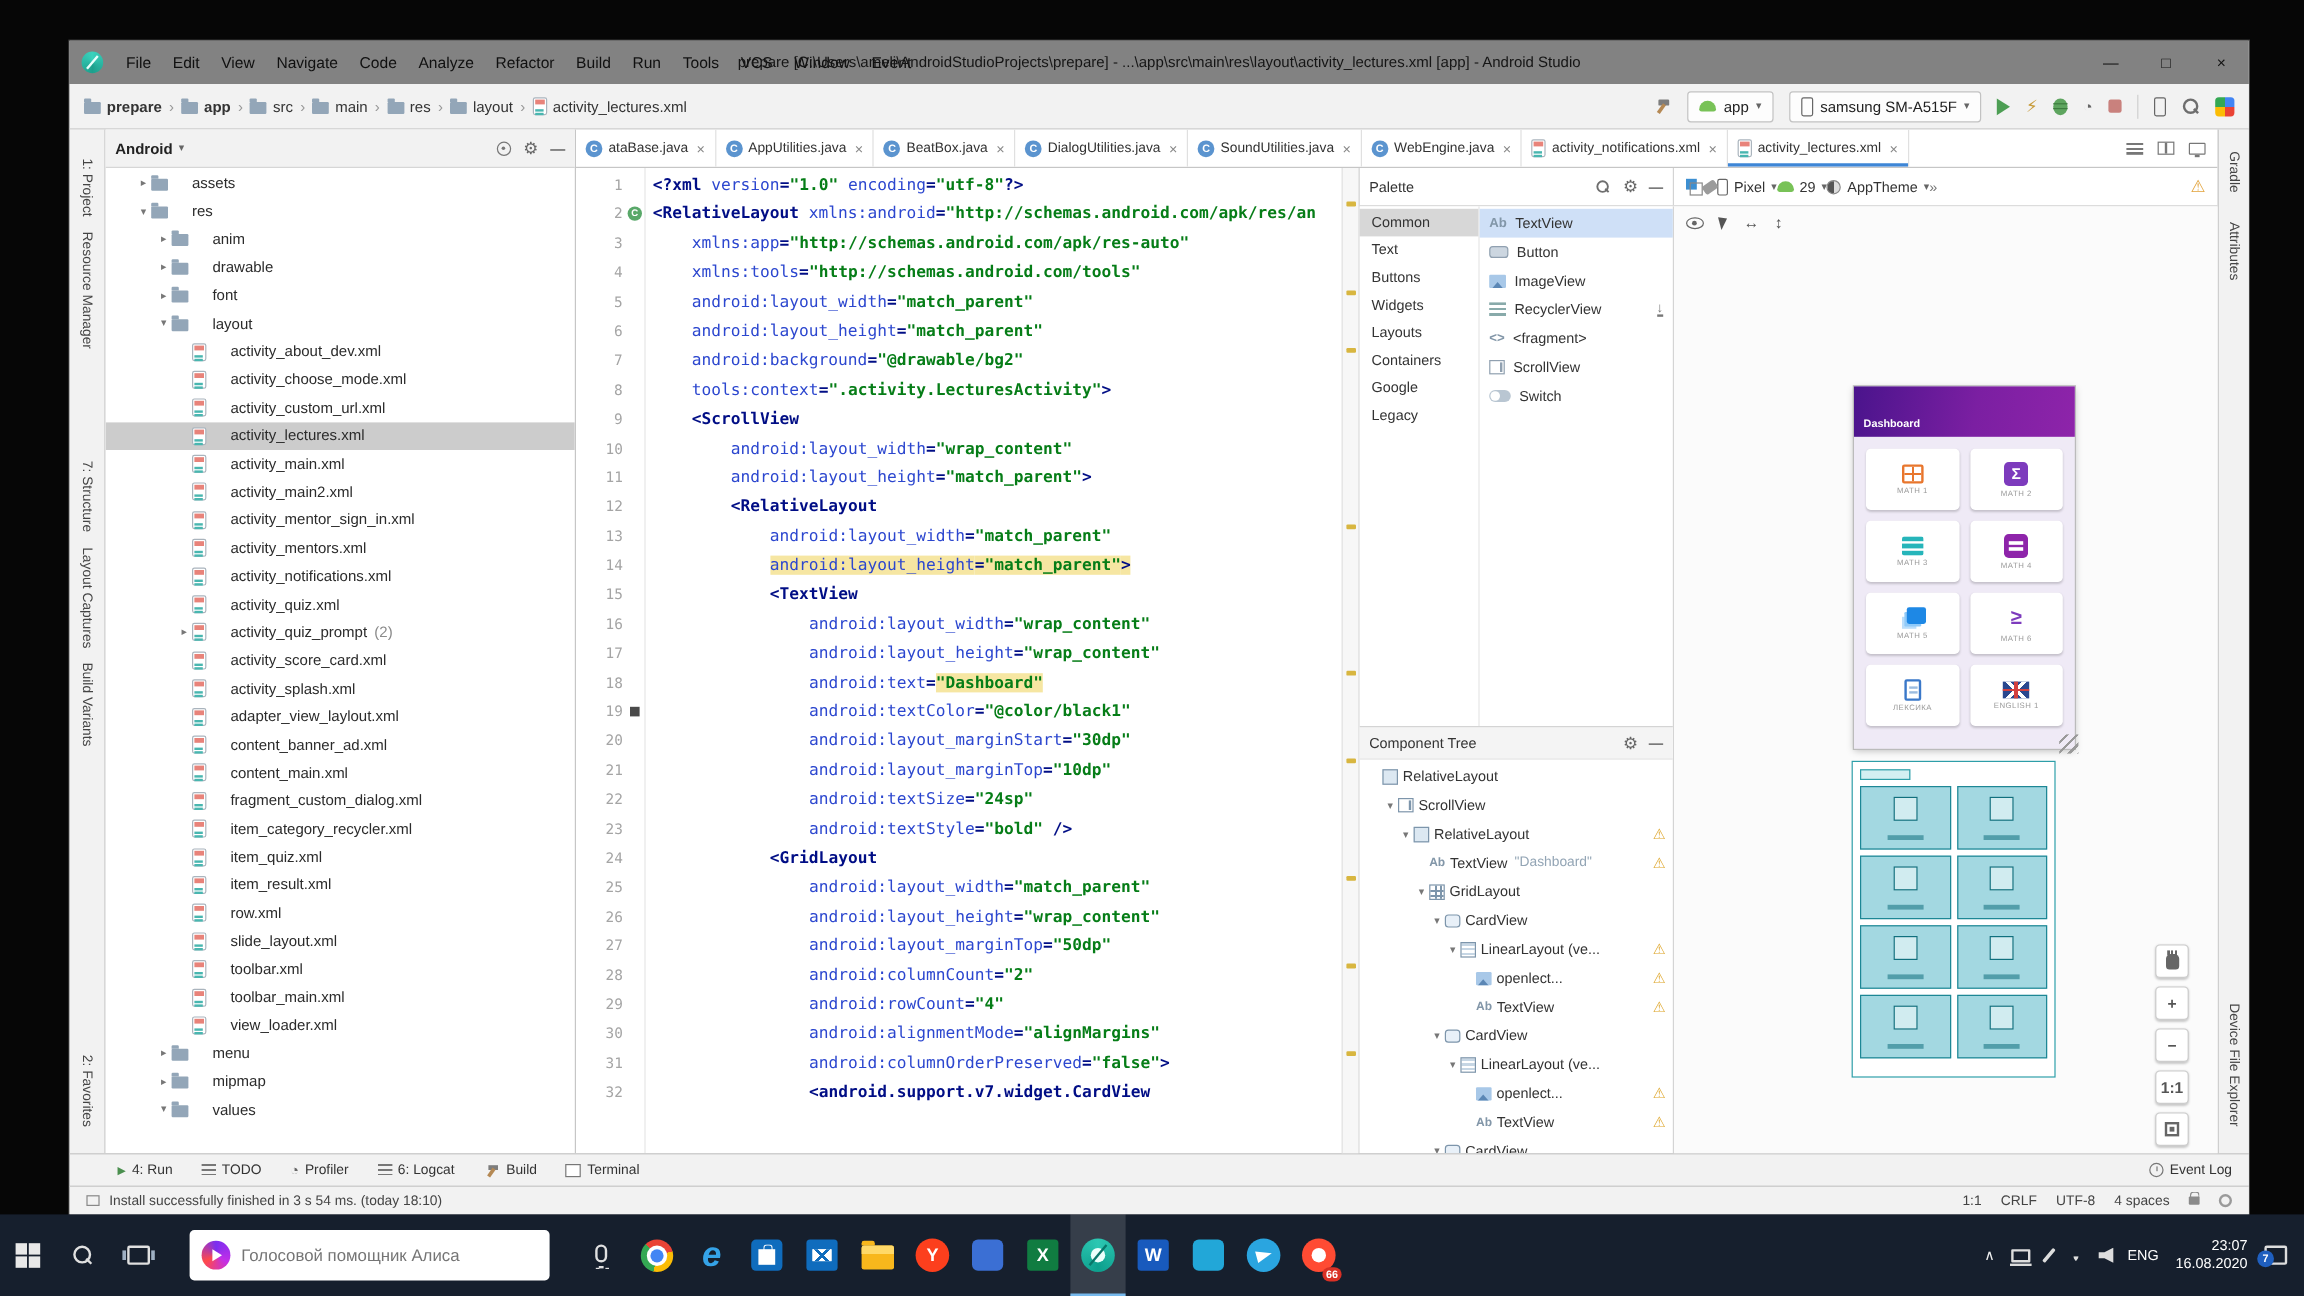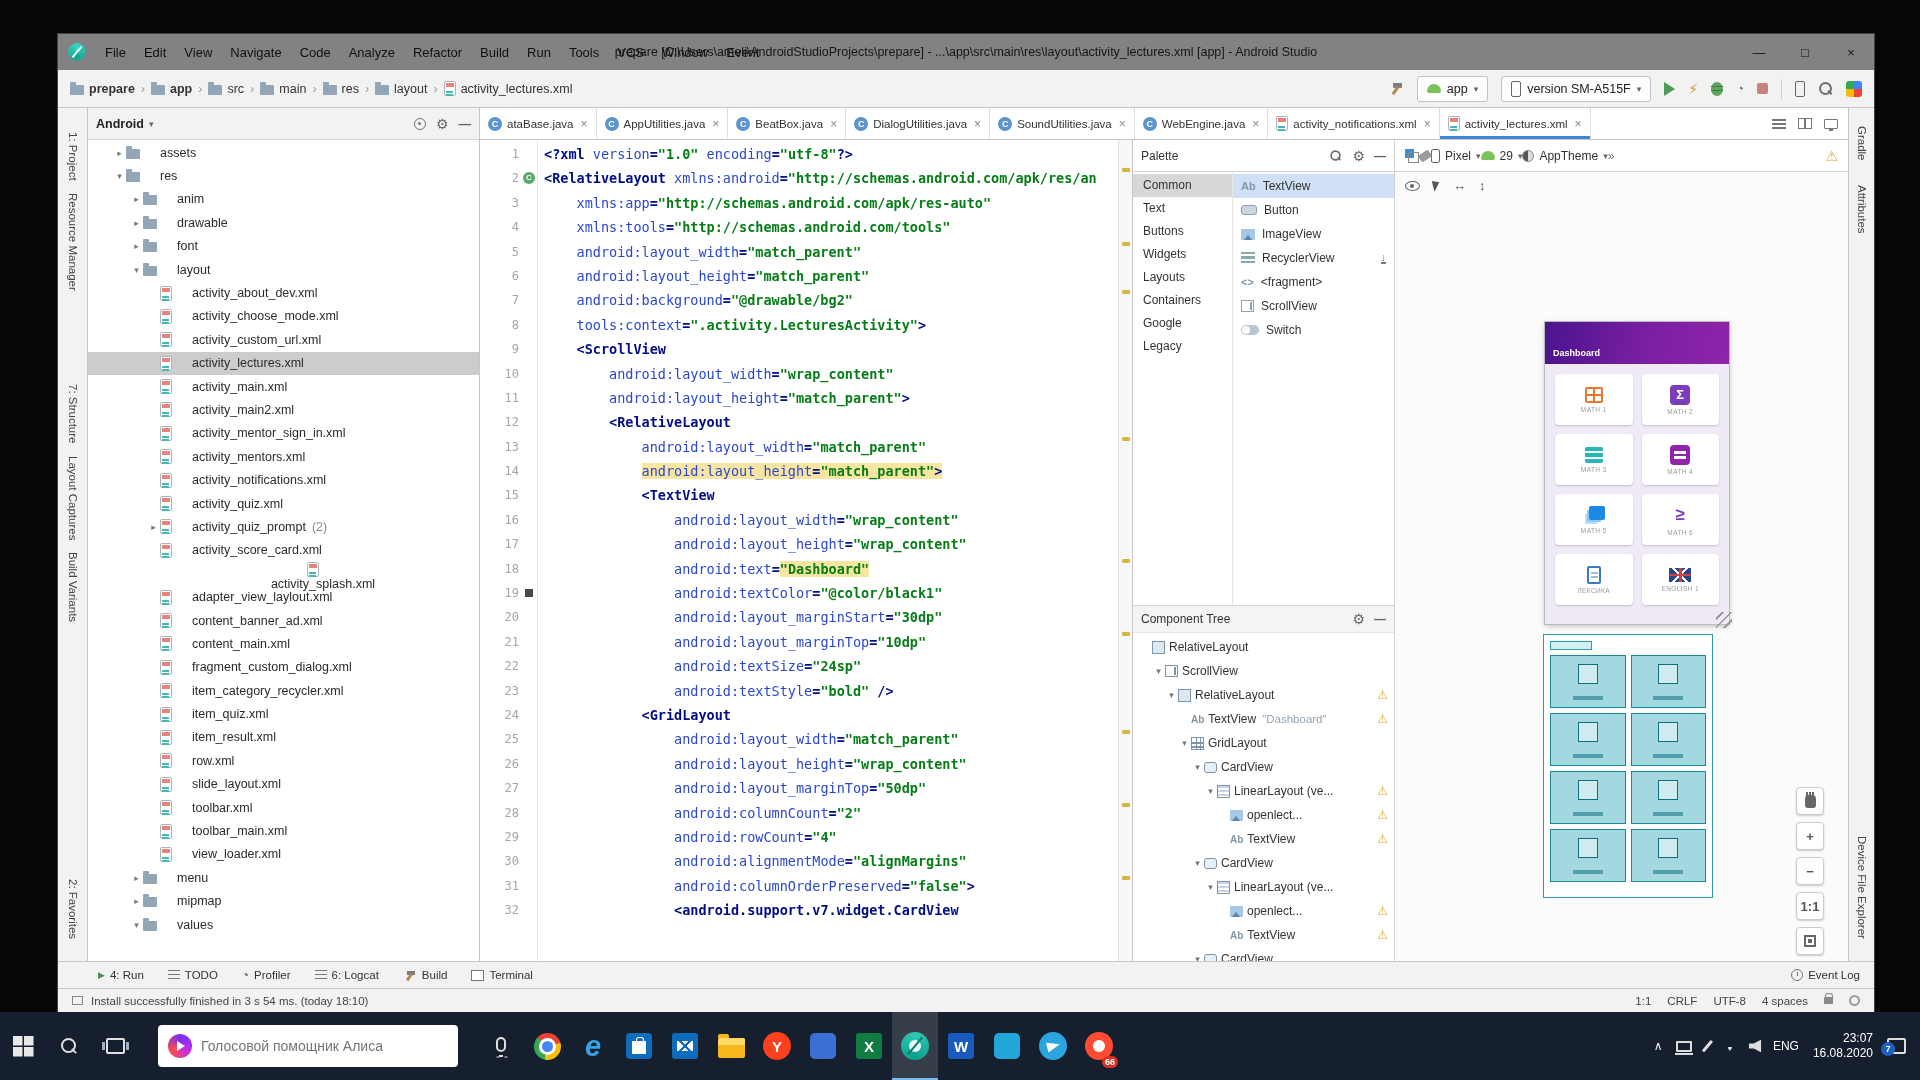--- a/index.html
+++ b/index.html
@@ -337,21 +337,21 @@
         </div>
       <div class="tb-right">
         <span class="ic ic-hammer"></span>
         <div class="select">
           <span class="ic ic-android"></span>
           <span>app</span>
           <span class="dd">▾</span>
         </div>
         <div class="select">
           <span class="ic ic-phone"></span>
-          <span>version SM-A515F</span>
+          <span>samsung SM-A515F</span>
           <span class="dd">▾</span>
         </div>
         <span class="ic ic-play"></span>
         <span class="glyph bolt">⚡</span>
         <span class="ic ic-bug"></span>
         <span class="glyph gauge">◔</span>
         <span class="ic ic-stop"></span>
         <span class="vsep"></span>
         <span class="ic ic-phone"></span>
         <span class="ic ic-search"></span>
@@ -472,21 +472,21 @@
               <span class="arr">▸</span>
               <span class="ic ic-xmlfile"></span>
               <span class="tlabel">activity_quiz_prompt</span>
               <span class="textra">(2)</span>
             </div>
             <div class="trow" style="padding-left: 59px;">
               <span class="arr"></span>
               <span class="ic ic-xmlfile"></span>
               <span class="tlabel">activity_score_card.xml</span>
             </div>
-            <div class="trow" style="padding-left: 59px; flex-direction: column;">
+            <div class="trow" style="padding-left: 59px;">
               <span class="arr"></span>
               <span class="ic ic-xmlfile"></span>
               <span class="tlabel">activity_splash.xml</span>
             </div>
             <div class="trow" style="padding-left: 59px;">
               <span class="arr"></span>
               <span class="ic ic-xmlfile"></span>
               <span class="tlabel">adapter_view_laylout.xml</span>
             </div>
             <div class="trow" style="padding-left: 59px;">

